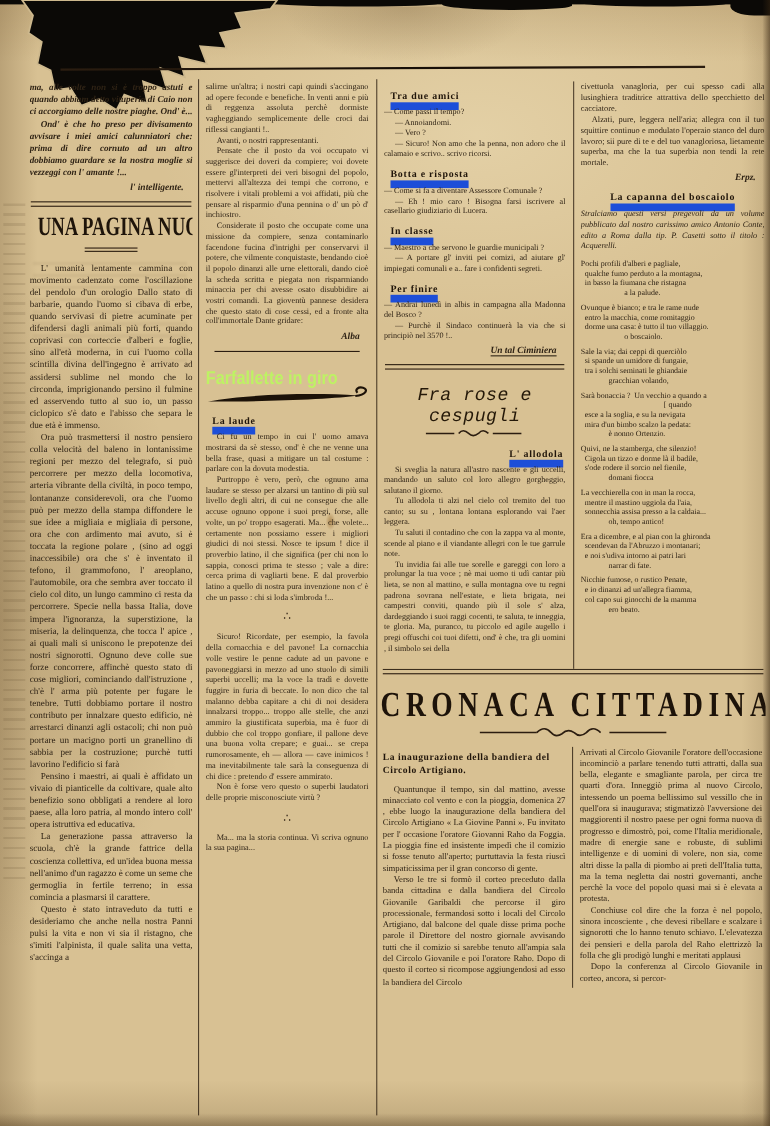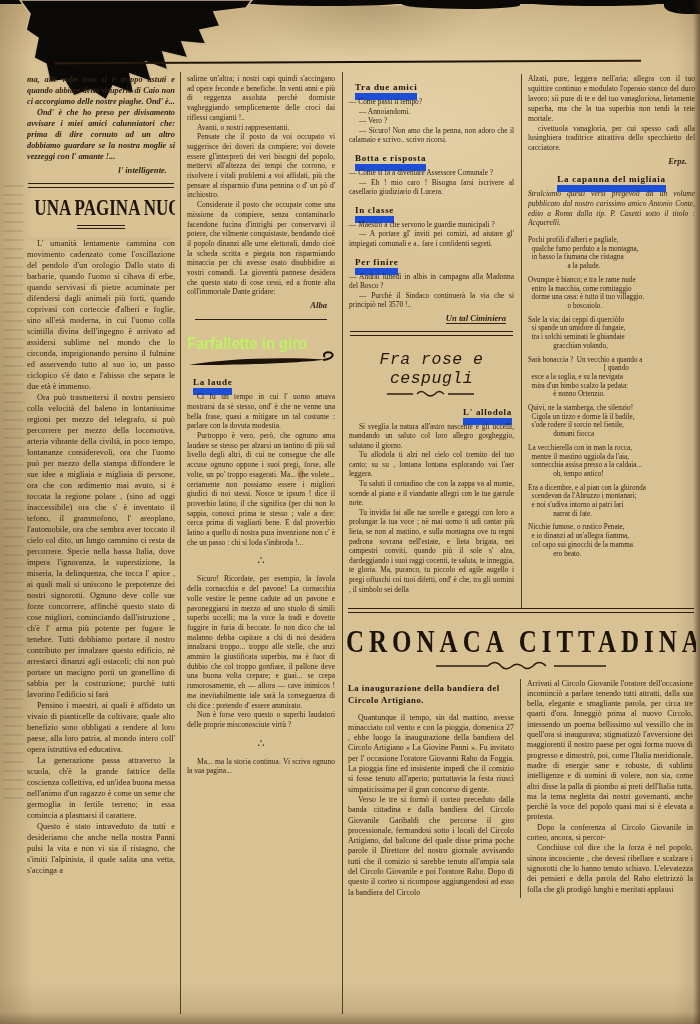--- a/index.html
+++ b/index.html
@@ -195,25 +195,25 @@
     <div class="pg bt">
         <div>Si sveglia la natura all'astro nascente e gli uccelli, mandando un saluto col loro allegro gorgheggio, salutano il giorno.</div>
         <div>Tu allodola ti alzi nel cielo col tremito del tuo canto; su su , lontana lontana esplorando vai l'aer leggera.</div>
         <div>Tu saluti il contadino che con la zappa va al monte, scende al piano e il viandante allegri con le tue garrule note.</div>
         <div>Tu invidia fai alle tue sorelle e gareggi con loro a prolungar la tua voce ; nè mai uomo ti udì cantar più lieta, se non al mattino, e sulla montagna ove tu regni padrona sovrana nell'estate, e lieta brigata, nei campestri conviti, quando più il sole s' alza, dardeggiando i suoi raggi cocenti, te saluta, te inneggia, te gloria. Ma, puranco, tu piccolo ed agile augello i pregi offuschi coi tuoi difetti, ond' è che, tra gli uomini , il simbolo sei della</div>
       </div>
   </section>
 
   <section class="col col4">
     <div class="pg bt nofirst">
+        <div>civettuola vanagloria, per cui spesso cadi alla lusinghiera traditrice attrattiva dello specchietto del cacciatore.</div>
         <div>Alzati, pure, leggera nell'aria; allegra con il tuo squittire continuo e modulato l'operaio stanco del duro lavoro; sii pure di te e del tuo vanagloriosa, lietamente superba, ma che la tua superbia non tendi la rete mortale.</div>
-        <div>civettuola vanagloria, per cui spesso cadi alla lusinghiera traditrice attrattiva dello specchietto del cacciatore.</div>
       </div>
     <div class="sig">Erpz.</div>
-    <h3 class="subhead center"><span>La capanna del migliaia</span></h3>
+    <h3 class="subhead center"><span>La capanna del boscaiolo</span></h3>
     <div class="poem-intro">Stralciamo questi versi pregevoli da un volume pubblicato dal nostro carissimo amico Antonio Conte, edito a Roma dalla tip. P. Casetti sotto il titolo : Acquerelli.</div>
     <div class="poem">
       <div class="stanza"><div>Pochi profili d'alberi e pagliale,</div><div>  qualche fumo perduto a la montagna,</div><div>  in basso la fiumana che ristagna</div><div>                      a la palude.</div></div>
       <div class="stanza"><div>Ovunque è bianco; e tra le rame nude</div><div>  entro la macchia, come romitaggio</div><div>  dorme una casa: è tutto il tuo villaggio.</div><div>                      o boscaiolo.</div></div>
       <div class="stanza"><div>Sale la via; dai ceppi di querciòlo</div><div>  si spande un umidore di fungaie,</div><div>  tra i solchi seminati le ghiandaie</div><div>              gracchian volando,</div></div>
       <div class="stanza"><div>Sarà bonaccia ?  Un vecchio a quando a</div><div>                                          [ quando</div><div>  esce a la soglia, e su la nevigata</div><div>  mira d'un bimbo scalzo la pedata:</div><div>              è nonno Ortenzio.</div></div>
       <div class="stanza"><div>Quivi, ne la stamberga, che silenzio!</div><div>  Cigola un tizzo e dorme là il badile,</div><div>  s'ode rodere il sorcio nel fienile,</div><div>              domani fiocca</div></div>
       <div class="stanza"><div>La vecchierella con in man la rocca,</div><div>  mentre il mastino uggiola da l'aia,</div><div>  sonnecchia assisa presso a la caldaia...</div><div>              oh, tempo antico!</div></div>
       <div class="stanza"><div>Era a dicembre, e al pian con la ghironda</div><div>  scendevan da l'Abruzzo i montanari;</div><div>  e noi s'udiva intorno ai patri lari</div><div>              narrar di fate.</div></div>
       <div class="stanza"><div>Nicchie fumose, o rustico Penate,</div><div>  e io dinanzi ad un'allegra fiamma,</div><div>  col capo sui ginocchi de la mamma</div><div>              ero beato.</div></div>
@@ -232,19 +232,19 @@
         <h3 class="cron-head">La inaugurazione della bandiera del Circolo Artigiano.</h3>
         <div class="pg cron-text">
             <div>Quantunque il tempo, sin dal mattino, avesse minacciato col vento e con la pioggia, domenica 27 , ebbe luogo la inaugurazione della bandiera del Circolo Artigiano « La Giovine Panni ». Fu invitato per l' occasione l'oratore Giovanni Raho da Foggia. La pioggia fine ed insistente impedì che il comizio si fosse tenuto all'aperto; purtuttavia la festa riuscì simpaticissima per il gran concorso di gente.</div>
             <div>Verso le tre si formò il corteo preceduto dalla banda cittadina e dalla bandiera del Circolo Giovanile Garibaldi che percorse il giro processionale, fermandosi sotto i locali del Circolo Artigiano, dal balcone del quale disse prima poche parole il Direttore del nostro giornale avvisando tutti che il comizio si sarebbe tenuto all'ampia sala del Circolo Giovanile e poi l'oratore Raho. Dopo di questo il corteo si ricompose aggiungendosi ad esso la bandiera del Circolo</div>
           </div>
       </div>
       <div class="cron-divider"></div>
       <div class="cron-col">
         <div class="pg cron-text nofirst">
             <div>Arrivati al Circolo Giovanile l'oratore dell'occasione incominciò a parlare tenendo tutti attratti, dalla sua bella, elegante e smagliante parola, per circa tre quarti d'ora. Inneggiò prima al nuovo Circolo, intessendo un poema bellissimo sul vessillo che in quell'ora si inaugurava; stigmatizzò l'avversione dei maggiorenti il nostro paese per ogni forma nuova di progresso e dimostrò, poi, come l'Italia meridionale, madre di energie sane e robuste, di sublimi intelligenze e di uomini di volere, non sia, come altri disse la palla di piombo ai preti dell'Italia tutta, ma la tema negletta dai nostri governanti, anche perchè la voce del popolo quasi mai si è elevata a protesta.</div>
+            <div>Conchiuse col dire che la forza è nel popolo, sinora incosciente , che devesi ribellare e scalzare i signorotti che lo hanno tenuto schiavo. L'elevatezza dei pensieri e della parola del Raho elettrizzò la folla che gli prodigò lunghi e meritati applausi</div>
             <div>Dopo la conferenza al Circolo Giovanile in corteo, ancora, si percor-</div>
-            <div>Conchiuse col dire che la forza è nel popolo, sinora incosciente , che devesi ribellare e scalzare i signorotti che lo hanno tenuto schiavo. L'elevatezza dei pensieri e della parola del Raho elettrizzò la folla che gli prodigò lunghi e meritati applausi</div>
           </div>
       </div>
     </div>
   </section>
 </div>
 
 </body></html>

